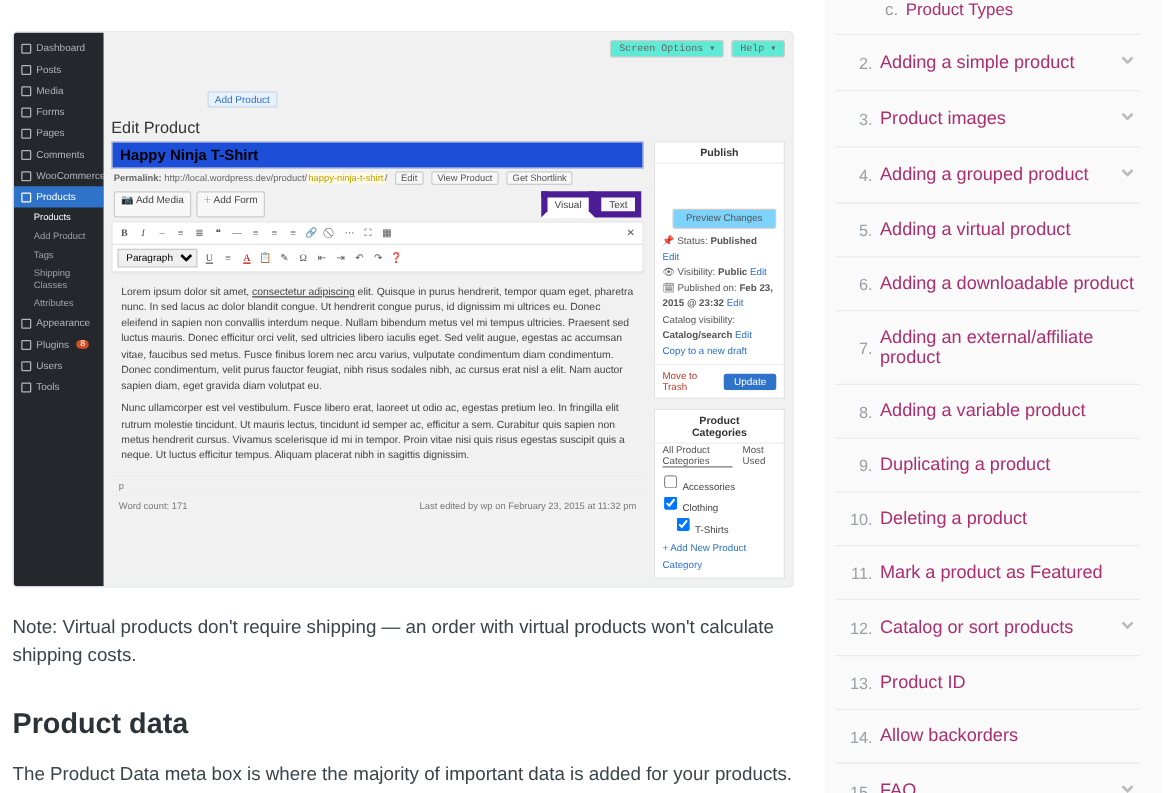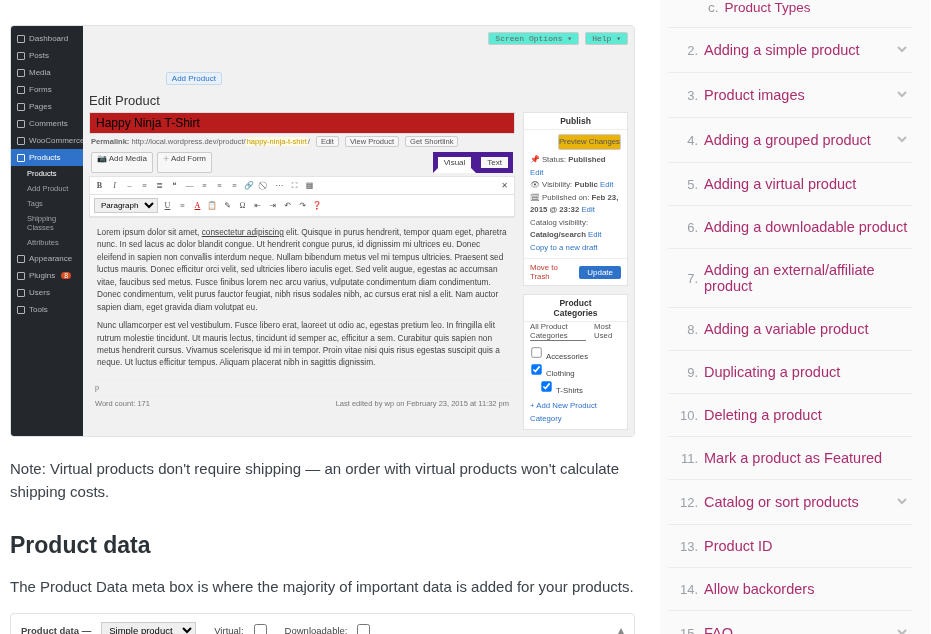--- a/index.html
+++ b/index.html
@@ -41,21 +41,21 @@
   .wp-menu .badge { display:inline-block; background:#d54e21; color:#fff; border-radius:7px; padding:0 3px; font-size:7px; margin-left:2px;}
 
   .wp-body { flex: 1; background: #f1f1f1; padding: 4px 6px 6px 6px; }
   .wp-toprow { display:flex; justify-content: flex-end; gap:6px; font-size:8px; color:#666; padding:2px 0;}
   .wp-toprow .btn { border:1px solid #ccc; background:#5eead4; padding:1px 6px; border-radius:2px;font-family:Liberation Mono, monospace; }
   .wp-h1row { display:flex; align-items:center; gap:6px; margin:2px 0 4px 0;}
   .wp-h1 { font-size: 13px; font-weight: 400; color:#333;margin-top:44px; }
   .wp-addbtn { border:1px solid #c5d9ed; background:#e8f0fa; color:#2f72c9; padding:1px 5px; border-radius:2px; font-size:8px;}
 
   .wp-cols { display:flex; gap:8px; }
-  .wp-title-input { width:100%; border:1px solid #ddd; font-size:12px; padding:3px 6px; background:#b91c1c;}
+  .wp-title-input { width:100%; border:1px solid #ddd; font-size:12px; padding:3px 6px; background:#1d4ed8;font-weight:bold;}
   .wp-permalink { font-size:7.5px; color:#666; padding:3px 2px; }
   .wp-permalink .slug { background:#fffbe5; color:#c59a00; padding:0 1px;}
   .wp-permalink .mini { border:1px solid #ccc; background:#f7f7f7; padding:0 4px; border-radius:2px; margin-left:4px; color:#555;}
   .wp-mediabar { display:flex; justify-content:space-between; padding:3px 2px; }
   .wp-mediabar .mbtn { border:1px solid #ccc; background:#f7f7f7; padding:1px 5px; border-radius:2px; }
   .wp-tabs { margin-left:auto; display:flex;}
   .wp-tabs .t { border:5px solid #4c1d95; padding:1px 6px; background:#f7f7f7;}
   .wp-tabs .t.on { background:#fff; border-bottom-color:#fff;}
   .wp-toolbar { border:1px solid #e3e3e3; background:#fff; padding:3px 4px; display:flex; flex-wrap:wrap; gap:4px; align-items:center;}
   .wp-toolbar select { font-size:8px; border:1px solid #ccc; padding:1px 2px;}
@@ -67,21 +67,21 @@
   .wp-status { display:flex; justify-content:space-between; padding:3px 6px; font-size:7.5px; color:#777; border-top:1px solid #eee;}
 
   .wp-side { width:105px; display:flex; flex-direction:column; gap:8px;}
   .wp-box { background:#fff; border:1px solid #e3e3e3; }
   .wp-box-h { font-weight:600; color:#333; padding:3px 20px; border-bottom:1px solid #eee; font-size:8.5px;text-align:center;}
   .wp-box-b { padding:4px 6px; font-size:7.8px; color:#555; line-height:1.6;}
   .wp-box-b .lnk { color:#2f72c9; }
   .wp-box-f { display:flex; justify-content:space-between; align-items:center; padding:4px 6px; border-top:1px solid #eee;}
   .wp-box-f .trash { color:#c0392b; font-size:7.8px; }
   .wp-box-f .update { background:#2f72c9; color:#fff; border:none; padding:2px 8px; border-radius:2px; font-size:8px;}
-  .wp-box .preview { border:1px solid #ccc; background:#eab308; padding:1px 0; border-radius:2px; font-size:7.8px; float:right;}
+  .wp-box .preview { border:1px solid #ccc; background:#7dd3fc; padding:1px 10px; border-radius:2px; font-size:7.8px; float:right;margin-top:32px;}
   .wp-tabsmall { display:flex; gap:8px; font-size:7.8px; color:#555; padding:0 6px 4px 6px;}
   .wp-tabsmall .on { border-bottom:1px solid #777;}
   .wp-check { padding:1px 6px; font-size:7.8px; color:#444;}
   .wp-check input { margin-right:3px; transform:scale(.8);}
 
   
   .pd-shot { border:1px solid #dfe3e6; border-radius:4px; margin-top:15px; font-size:9.5px; color:#444; overflow:hidden;}
   .pd-head { padding:8px 10px; border-bottom:1px solid #e7e7e7; display:flex; align-items:center; gap:10px;}
   .pd-head select { border:1px solid #ccc; padding:1px 3px; font-size:9.5px; width:95px;}
   .pd-head label { margin-left:8px; }

